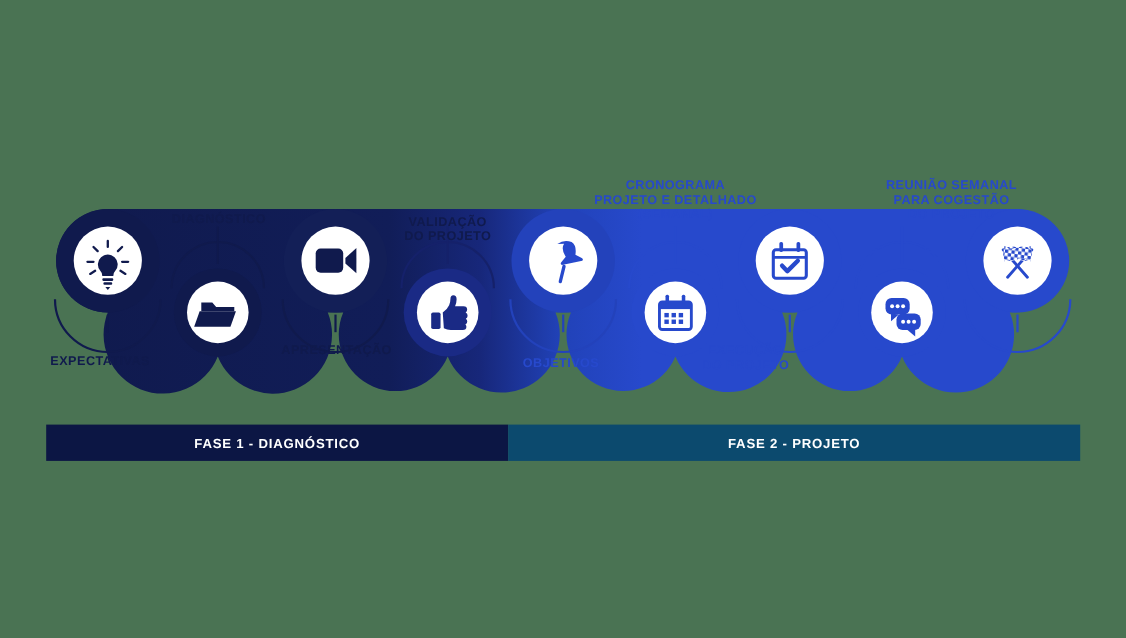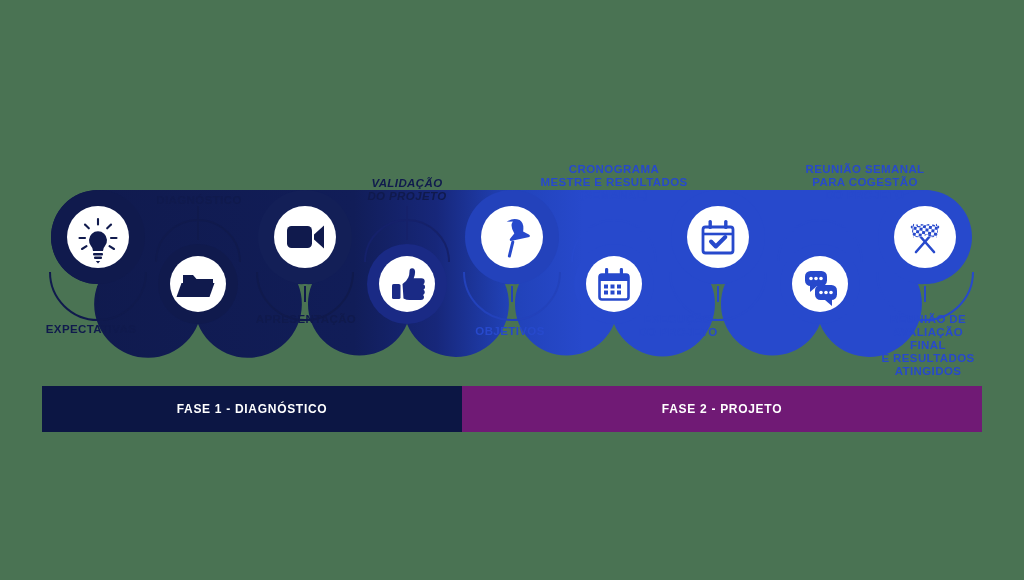--- a/index.html
+++ b/index.html
@@ -23,33 +23,33 @@
     text-align:center;
     white-space:pre-line;
     transform:translateX(-50%);
     pointer-events:none;
   }
   .lbl.dark { color:#101a4d; }
   .lbl.bright { color:#2749cc; }
 
   .phasebar {
     position:absolute;
-    height:46px;
+    height:33px;
     top:386px;
     display:flex;
     align-items:center;
     justify-content:center;
     color:#ffffff;
     font-family:"Liberation Sans", sans-serif;
     font-weight:bold;
     font-size:12px;
     letter-spacing:0.7px;
   }
   #bar1 { left:42px; width:420px; background:#0c1644; }
-  #bar2 { left:462px; width:520px; background:#701a75; }
+  #bar2 { left:462px; width:520px; background:#0c4a6e; }
 </style>
 </head>
 <body>
 
 <div id="stage">
 
   <svg id="graphic" viewBox="0 0 1024 580">
     <defs>
       <linearGradient id="ribbonGrad" x1="0" y1="0" x2="1" y2="0">
         <stop offset="0.00" stop-color="#101a4d"></stop>
@@ -267,35 +267,31 @@
         <g transform="translate(13,-11) rotate(8) scale(-1,1)">
           <path d="M 0 0 q 7 -4 13 0 q 6 4 12 0 v 11 q -6 4 -12 0 q -6 -4 -13 0 z" fill="url(#checker)"></path>
         </g>
       </g>
     </g>
   </svg>
 
   <div class="lbl dark" style="left:91px;  top:323px;">EXPECTATIVAS</div>
   <div class="lbl dark" style="left:199px; top:194px;">DIAGNÓSTICO</div>
   <div class="lbl dark" style="left:306px; top:313px;">APRESENTAÇÃO</div>
-  <div class="lbl dark" style="left:407px; top:177px;font-style:italic;">VALIDAÇÃO
+  <div class="lbl dark" style="left:407px; top:196px;">VALIDAÇÃO
 DO PROJETO</div>
   <div class="lbl bright" style="left:510px; top:313px;margin-top:12px;">OBJETIVOS</div>
   <div class="lbl bright" style="left:614px; top:163px;">CRONOGRAMA
-MESTRE E RESULTADOS
+PROJETO E DETALHADO
 (SEMANAL)</div>
   <div class="lbl bright" style="left:678px; top:313px;">EXECUÇÃO
 DO PROJETO</div>
   <div class="lbl bright" style="left:820px; top:163px;margin-left:45px;">REUNIÃO SEMANAL
 PARA COGESTÃO
 DO PROJETO</div>
-  <div class="lbl bright" style="left:928px; top:313px;">REUNIÃO DE
-AVALIAÇÃO FINAL
-E RESULTADOS
-ATINGIDOS</div>
 
   <div class="phasebar" id="bar1">
     <span>FASE 1 - DIAGNÓSTICO</span>
   </div>
   <div class="phasebar" id="bar2">
     <span>FASE 2 - PROJETO</span>
   </div>
 
 </div>
 

